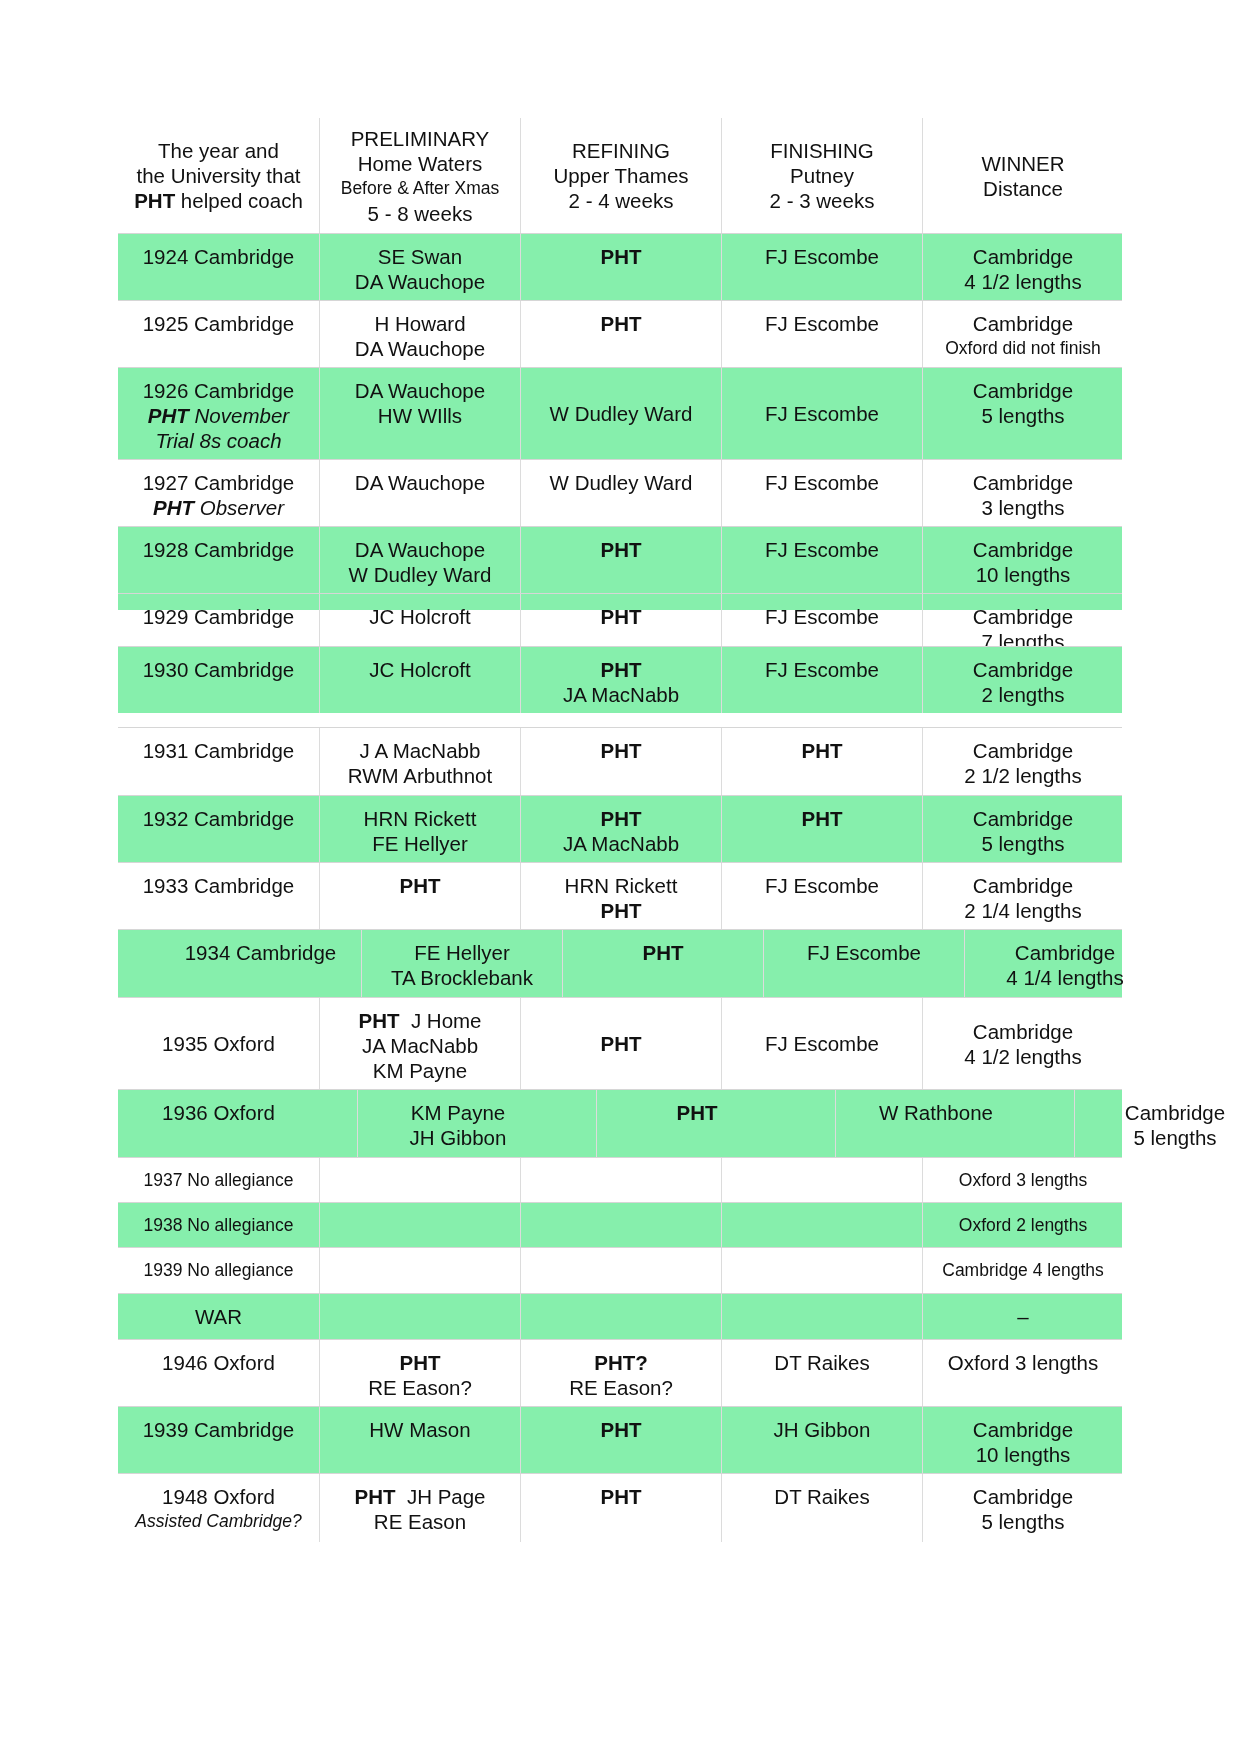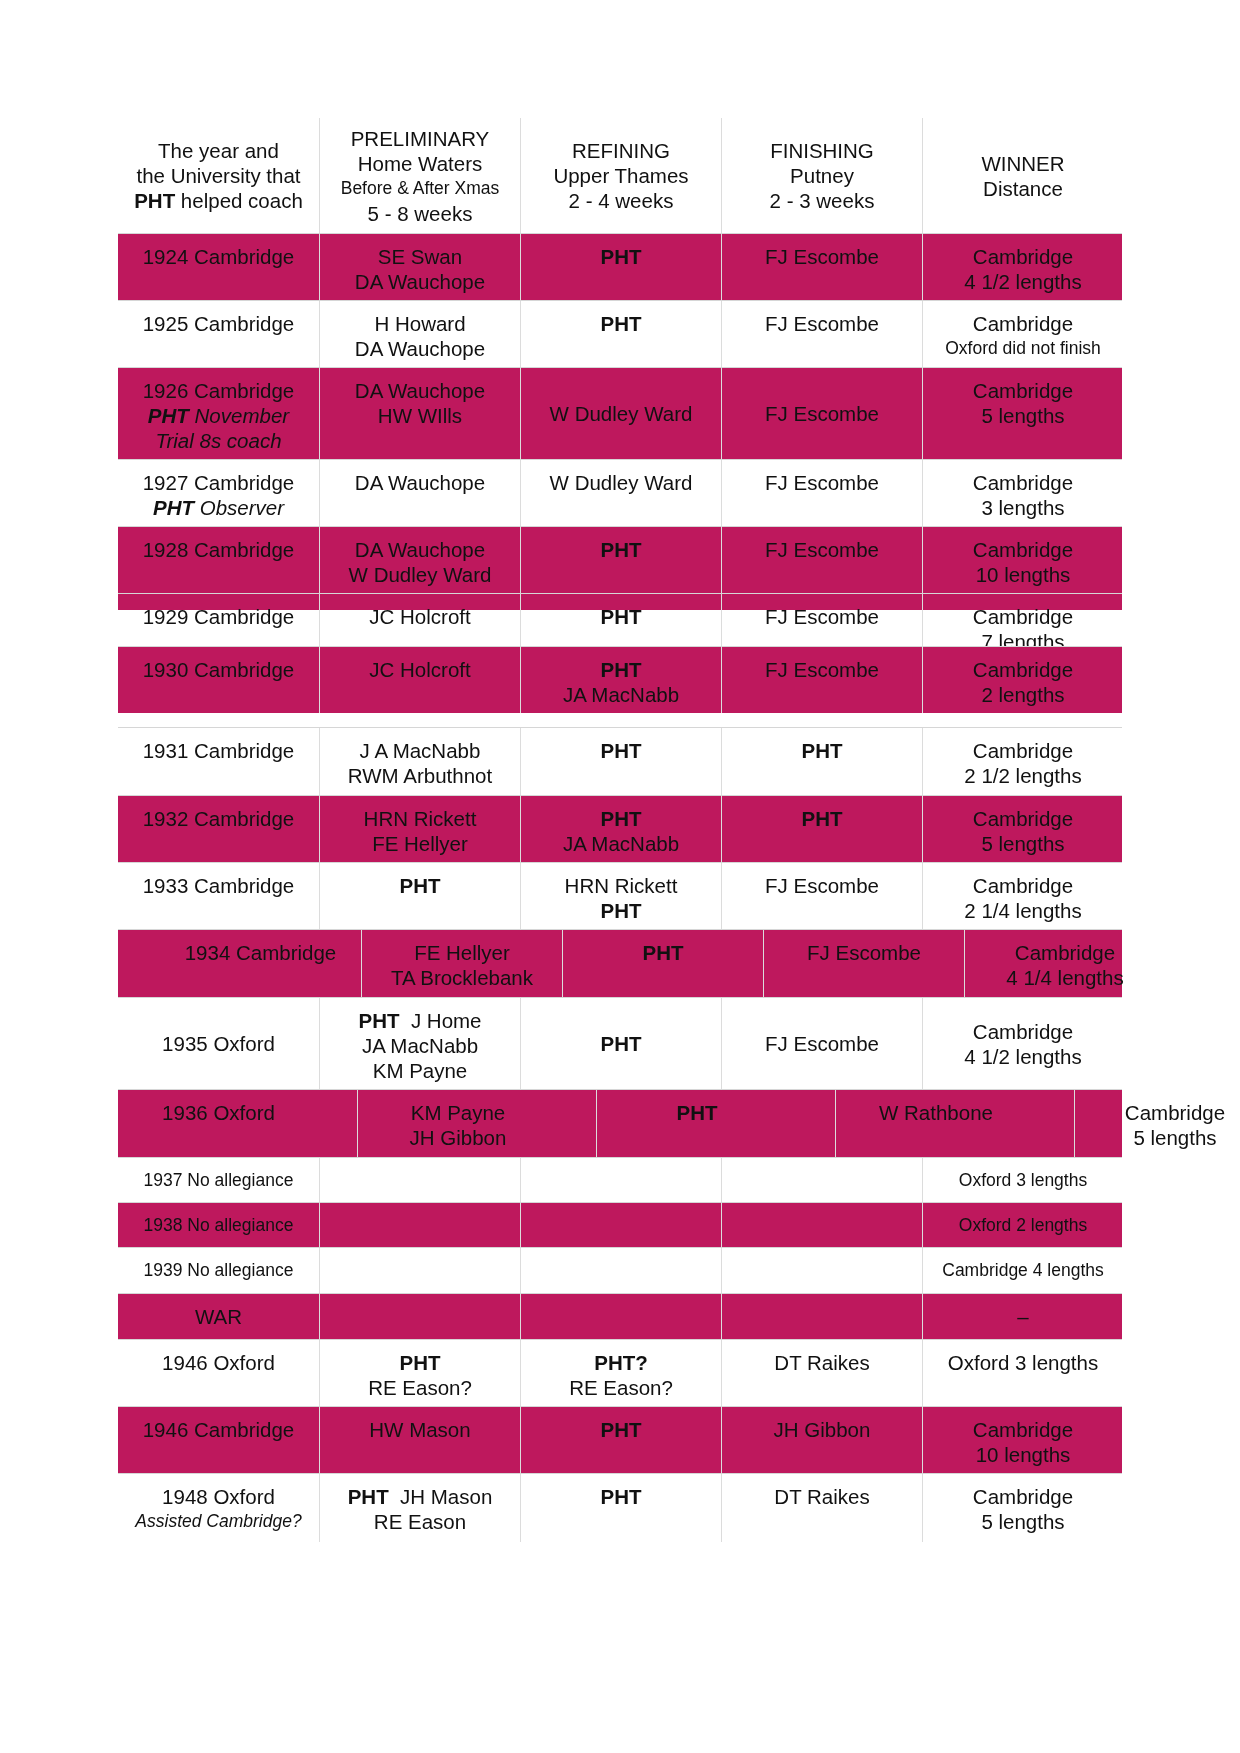--- a/index.html
+++ b/index.html
@@ -1,21 +1,21 @@
 <!DOCTYPE html>
 <html><head>
 <meta charset="utf-8">
 <style>
   html, body { margin: 0; padding: 0; background: #ffffff; }
   body { width: 1240px; height: 1753px; position: relative; overflow: hidden;
          font-family: "Liberation Sans", "DejaVu Sans", sans-serif; color: #111; }
   #tbl { position: absolute; left: 118px; top: 118px; width: 1004px; }
   .row { position: absolute; left: 0; width: 1004px; display: flex; border-top: 1.5px solid #d6d6d6; box-sizing: border-box; }
   .row.header { border-top: none; }
-  .row.gray { background: #be185d; }
+  .row.gray { background: #86efac; }
   .cell { width: 201px; flex: 0 0 201px; box-sizing: border-box; text-align: center;
           border-left: 1.5px solid #dcdcdc; font-size: 20.5px; line-height: 25px;
           padding-top: 10px; display: flex; flex-direction: column; align-items: center; }
   .cell:first-child { border-left: none; }
   .cell.mid { justify-content: center; padding-top: 0; }
   .cell .ln { white-space: nowrap; display: block; }
   .small { font-size: 17.5px; }
   .b { font-weight: bold; }
   .i { font-style: italic; }
   .bi { font-weight: bold; font-style: italic; }
@@ -361,21 +361,21 @@
       </div>
       <div class="cell">
         <span class="ln">DT Raikes</span>
       </div>
       <div class="cell">
         <span class="ln">Oxford 3 lengths</span>
       </div>
     </div>
     <div class="row gray" style="top: 1288px; height: 67px;">
       <div class="cell">
-        <span class="ln">1946 Cambridge</span>
+        <span class="ln">1939 Cambridge</span>
       </div>
       <div class="cell">
         <span class="ln">HW Mason</span>
       </div>
       <div class="cell">
         <span class="ln b">PHT</span>
       </div>
       <div class="cell">
         <span class="ln">JH Gibbon</span>
       </div>
@@ -383,21 +383,21 @@
         <span class="ln">Cambridge</span>
         <span class="ln">10 lengths</span>
       </div>
     </div>
     <div class="row" style="top: 1355px; height: 69px;">
       <div class="cell">
         <span class="ln">1948 Oxford</span>
         <span class="ln i small">Assisted Cambridge?</span>
       </div>
       <div class="cell">
-        <span class="ln"><span class="b" style="white-space: pre;">PHT</span><span style="white-space: pre;">  JH Mason</span></span>
+        <span class="ln"><span class="b" style="white-space: pre;">PHT</span><span style="white-space: pre;">  JH Page</span></span>
         <span class="ln">RE Eason</span>
       </div>
       <div class="cell">
         <span class="ln b">PHT</span>
       </div>
       <div class="cell">
         <span class="ln">DT Raikes</span>
       </div>
       <div class="cell">
         <span class="ln">Cambridge</span>

